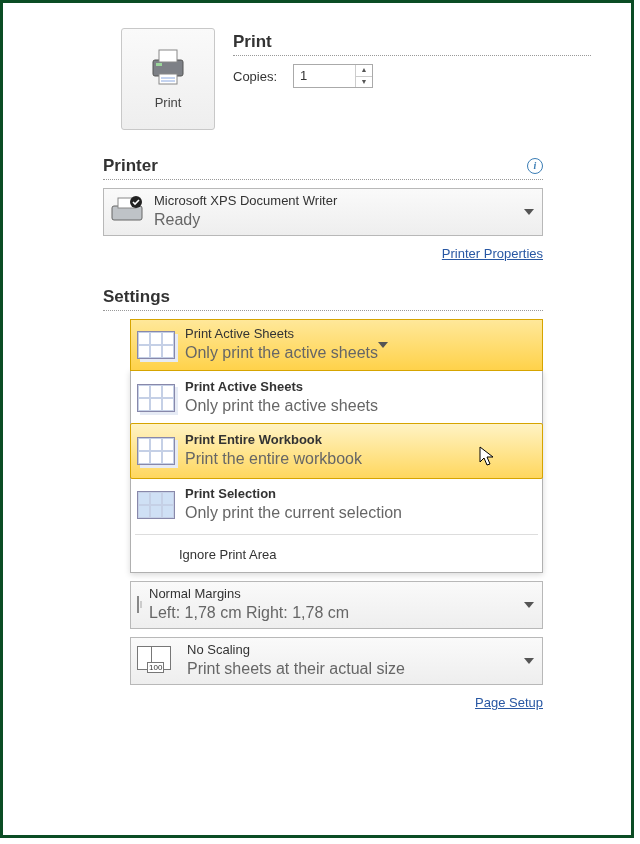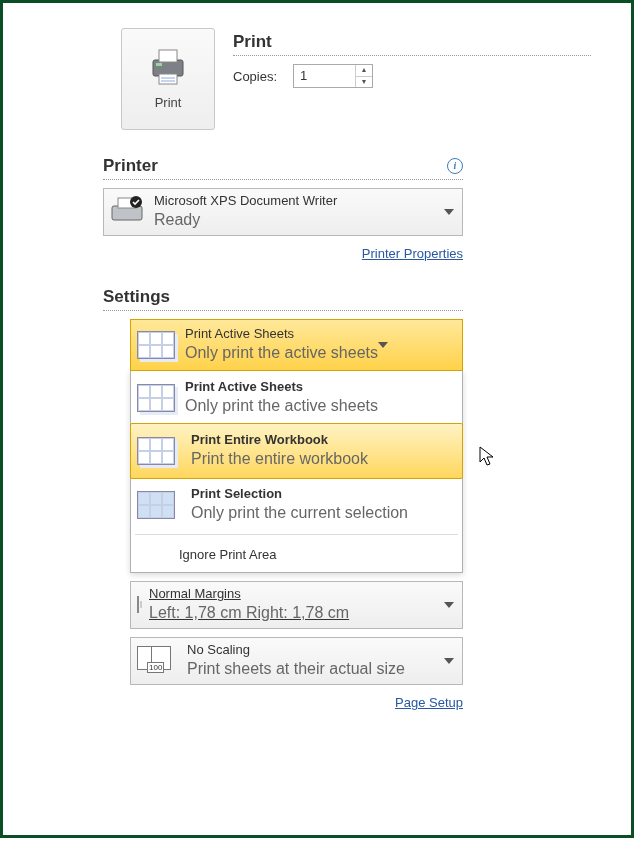--- a/index.html
+++ b/index.html
@@ -104,21 +104,21 @@
     text-align: center;
     font-size: 7px;
     line-height: 10px;
     color: #555;
     cursor: pointer;
   }
   .copies-input .spin div:first-child { border-bottom: 1px solid #ccc; }
   .section-block {
     margin-top: 26px;
     margin-left: 60px;
-    width: 360px;
+    width: 440px;
   }
   .dropdown {
     border: 1px solid #b8b8b8;
     background: linear-gradient(#fafafa, #eee);
     display: flex;
     align-items: center;
     padding: 4px 6px;
     position: relative;
     cursor: pointer;
     box-sizing: border-box;
@@ -162,21 +162,21 @@
     background: #fff;
     box-shadow: 0 2px 6px rgba(0,0,0,0.15);
   }
   .dd-option {
     display: flex;
     align-items: center;
     padding: 8px 6px 8px 6px;
     cursor: pointer;
     position: relative;
   }
-  .dd-option + .dd-option { border-top: none; gap: 6px; }
+  .dd-option + .dd-option { border-top: none; }
   .dd-option.hover {
     border: 1px solid #d6a400;
     margin: -1px;
     background: linear-gradient(#fff3c4, #ffd75e);
     border-radius: 2px;
     z-index: 2;
   }
   .dd-sep {
     border-top: 1px solid #ddd;
     margin: 2px 4px;
@@ -386,21 +386,21 @@
             <div class="dd-text">
               <div class="title" style="font-weight:bold">Print Selection</div>
               <div class="sub">Only print the current selection</div>
             </div>
           </div>
 
           <div class="dd-sep"></div>
           <div class="dd-ignore">Ignore Print Area</div>
         </div>
 
-        <div class="dropdown dd-lower" style="height:48px;text-decoration:underline;">
+        <div class="dropdown dd-lower" style="height:48px;">
           <span>
             <span class="page-icon"></span>
           </span>
           <div class="dd-text">
             <div class="title">Normal Margins</div>
             <div class="sub">Left: 1,78 cm   Right: 1,78 cm</div>
           </div>
           <span class="caret">
             <svg width="10" height="6">
                 <path d="M0 0 L5 6 L10 0 Z" fill="#555"></path>

